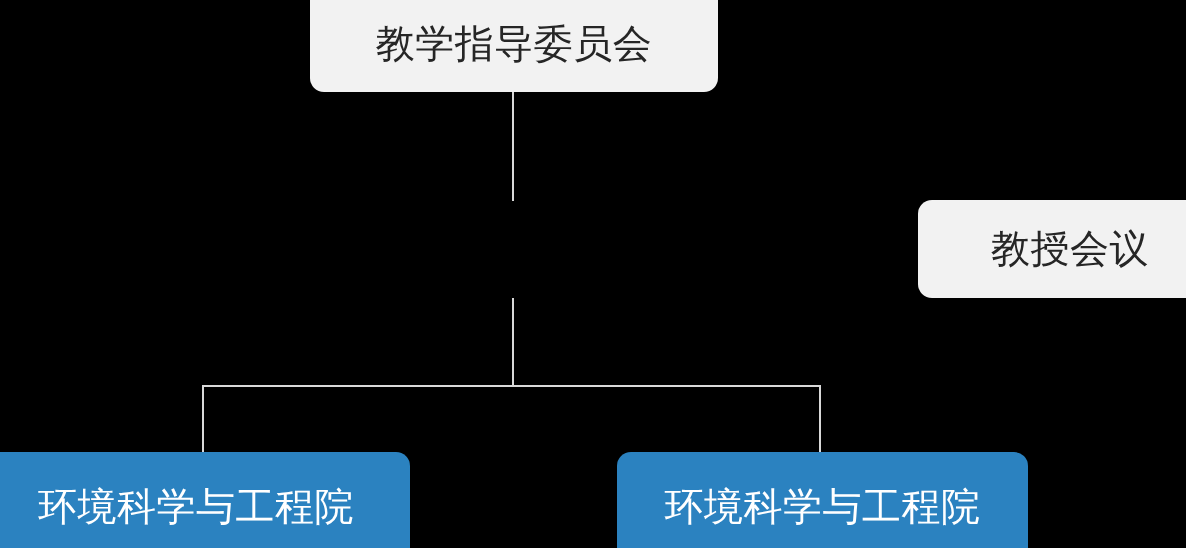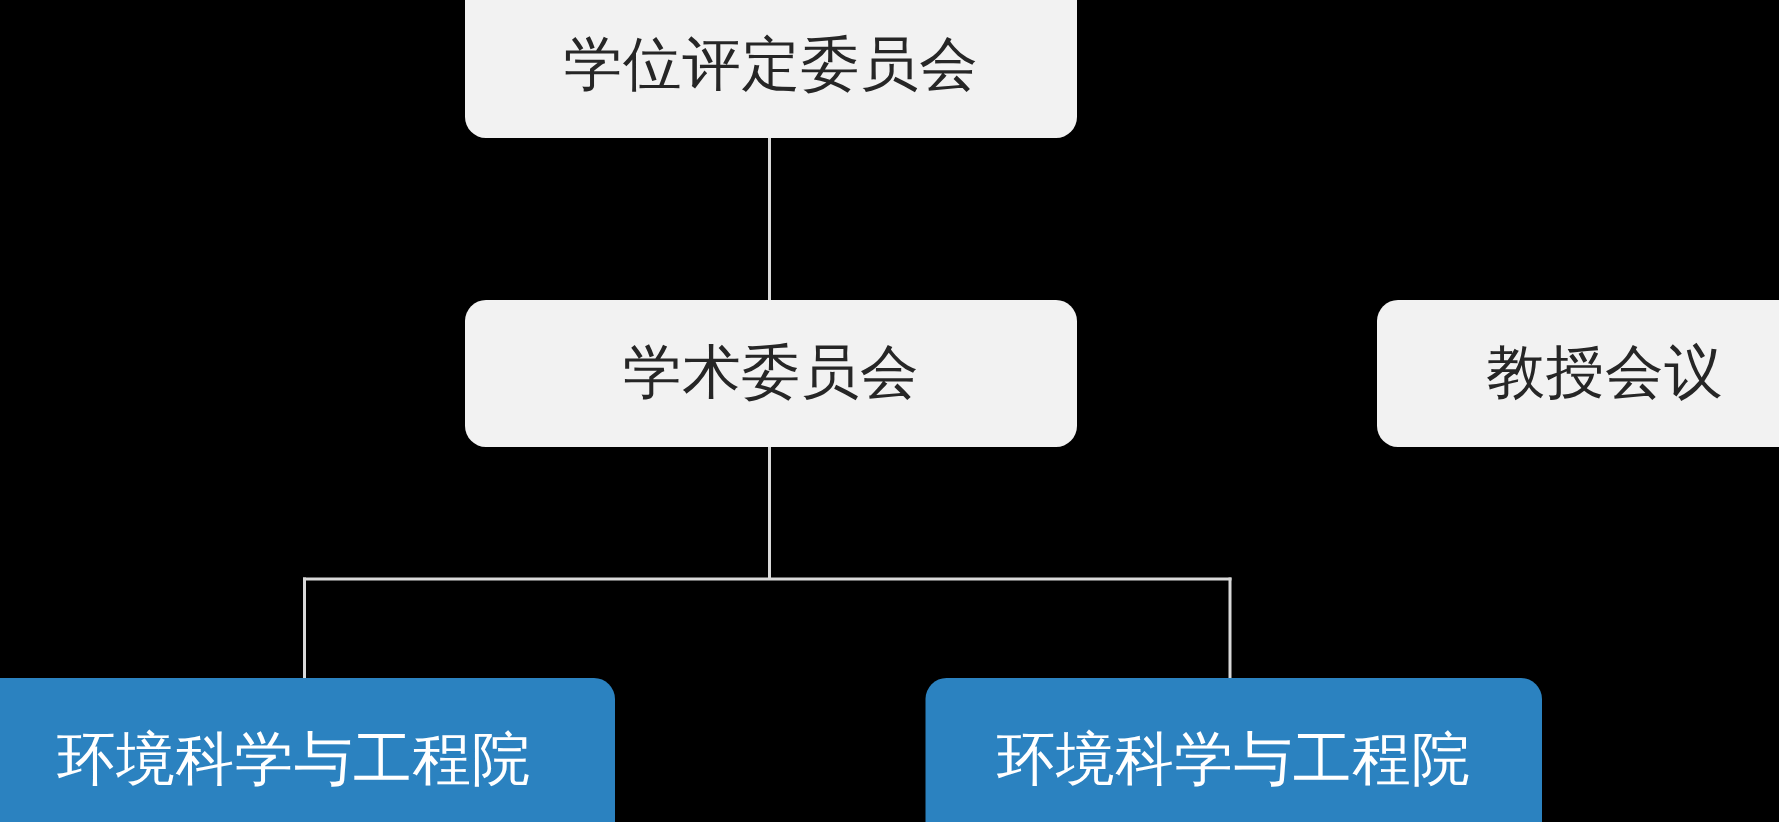--- a/index.html
+++ b/index.html
@@ -103,26 +103,23 @@
 
 <div id="canvas">
 
   <div class="conn conn-v" id="conn-root-academic"></div>
   <div class="conn conn-v" id="conn-academic-stem"></div>
   <div class="conn conn-h" id="conn-busbar"></div>
   <div class="conn conn-v" id="conn-drop-left"></div>
   <div class="conn conn-v" id="conn-drop-right"></div>
 
   <div class="node node--light" id="node-root">
-    <span class="node-label">学位评定委员会</span>
+    <span class="node-label">教学指导委员会</span>
   </div>
 
-  <div class="node node--light" id="node-academic">
-    <span class="node-label">学术委员会</span>
-  </div>
 
   <div class="node node--light" id="node-professor">
     <span class="node-label">教授会议</span>
   </div>
 
   <div class="node node--accent" id="node-teaching">
     <span class="node-label">环境科学与工程院</span>
   </div>
 
   <div class="node node--accent" id="node-degree">

